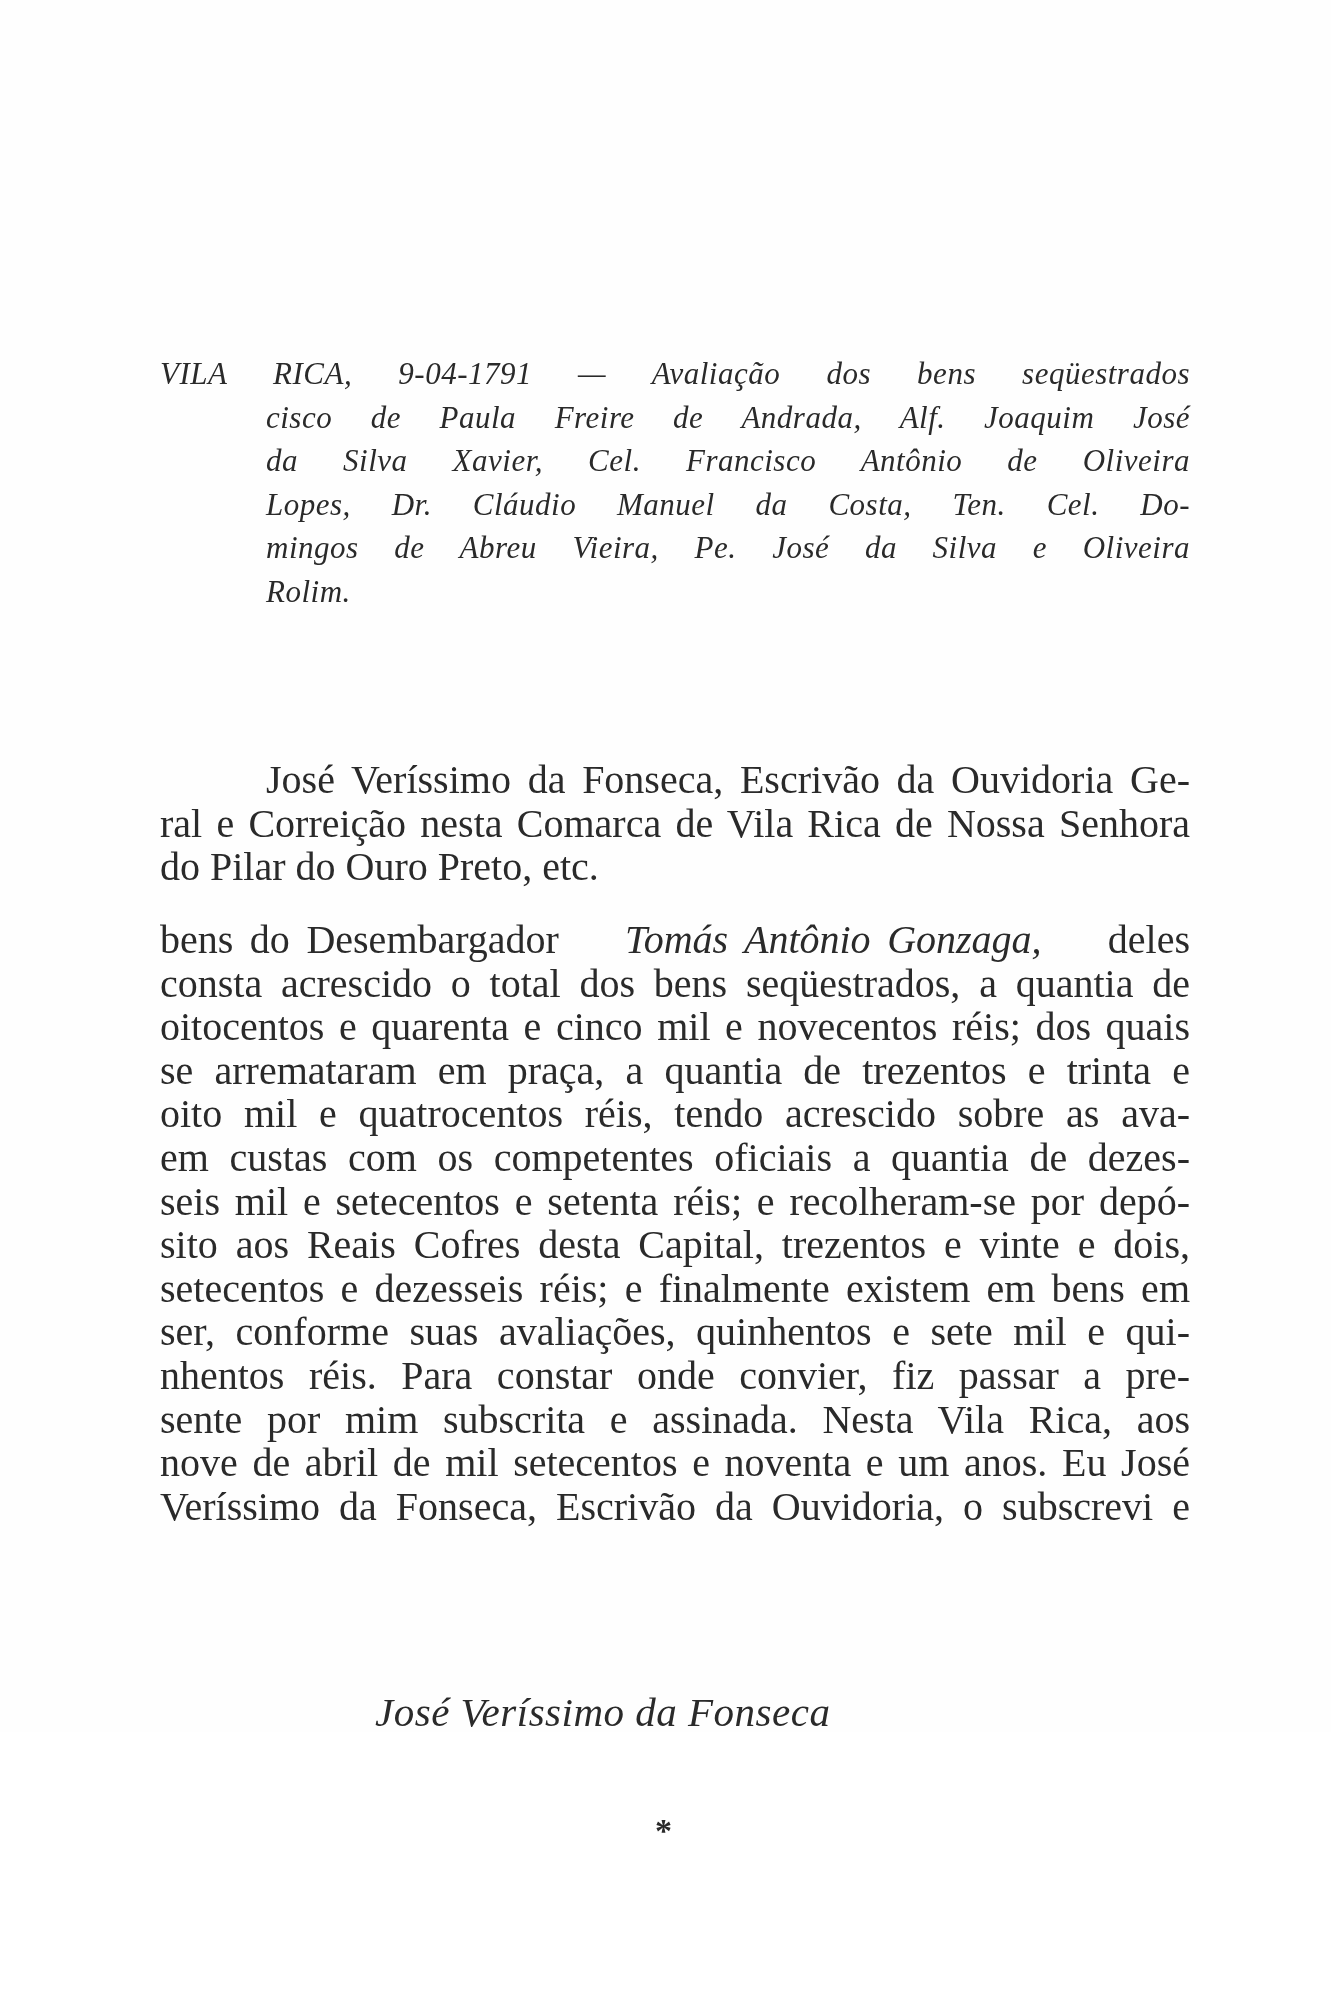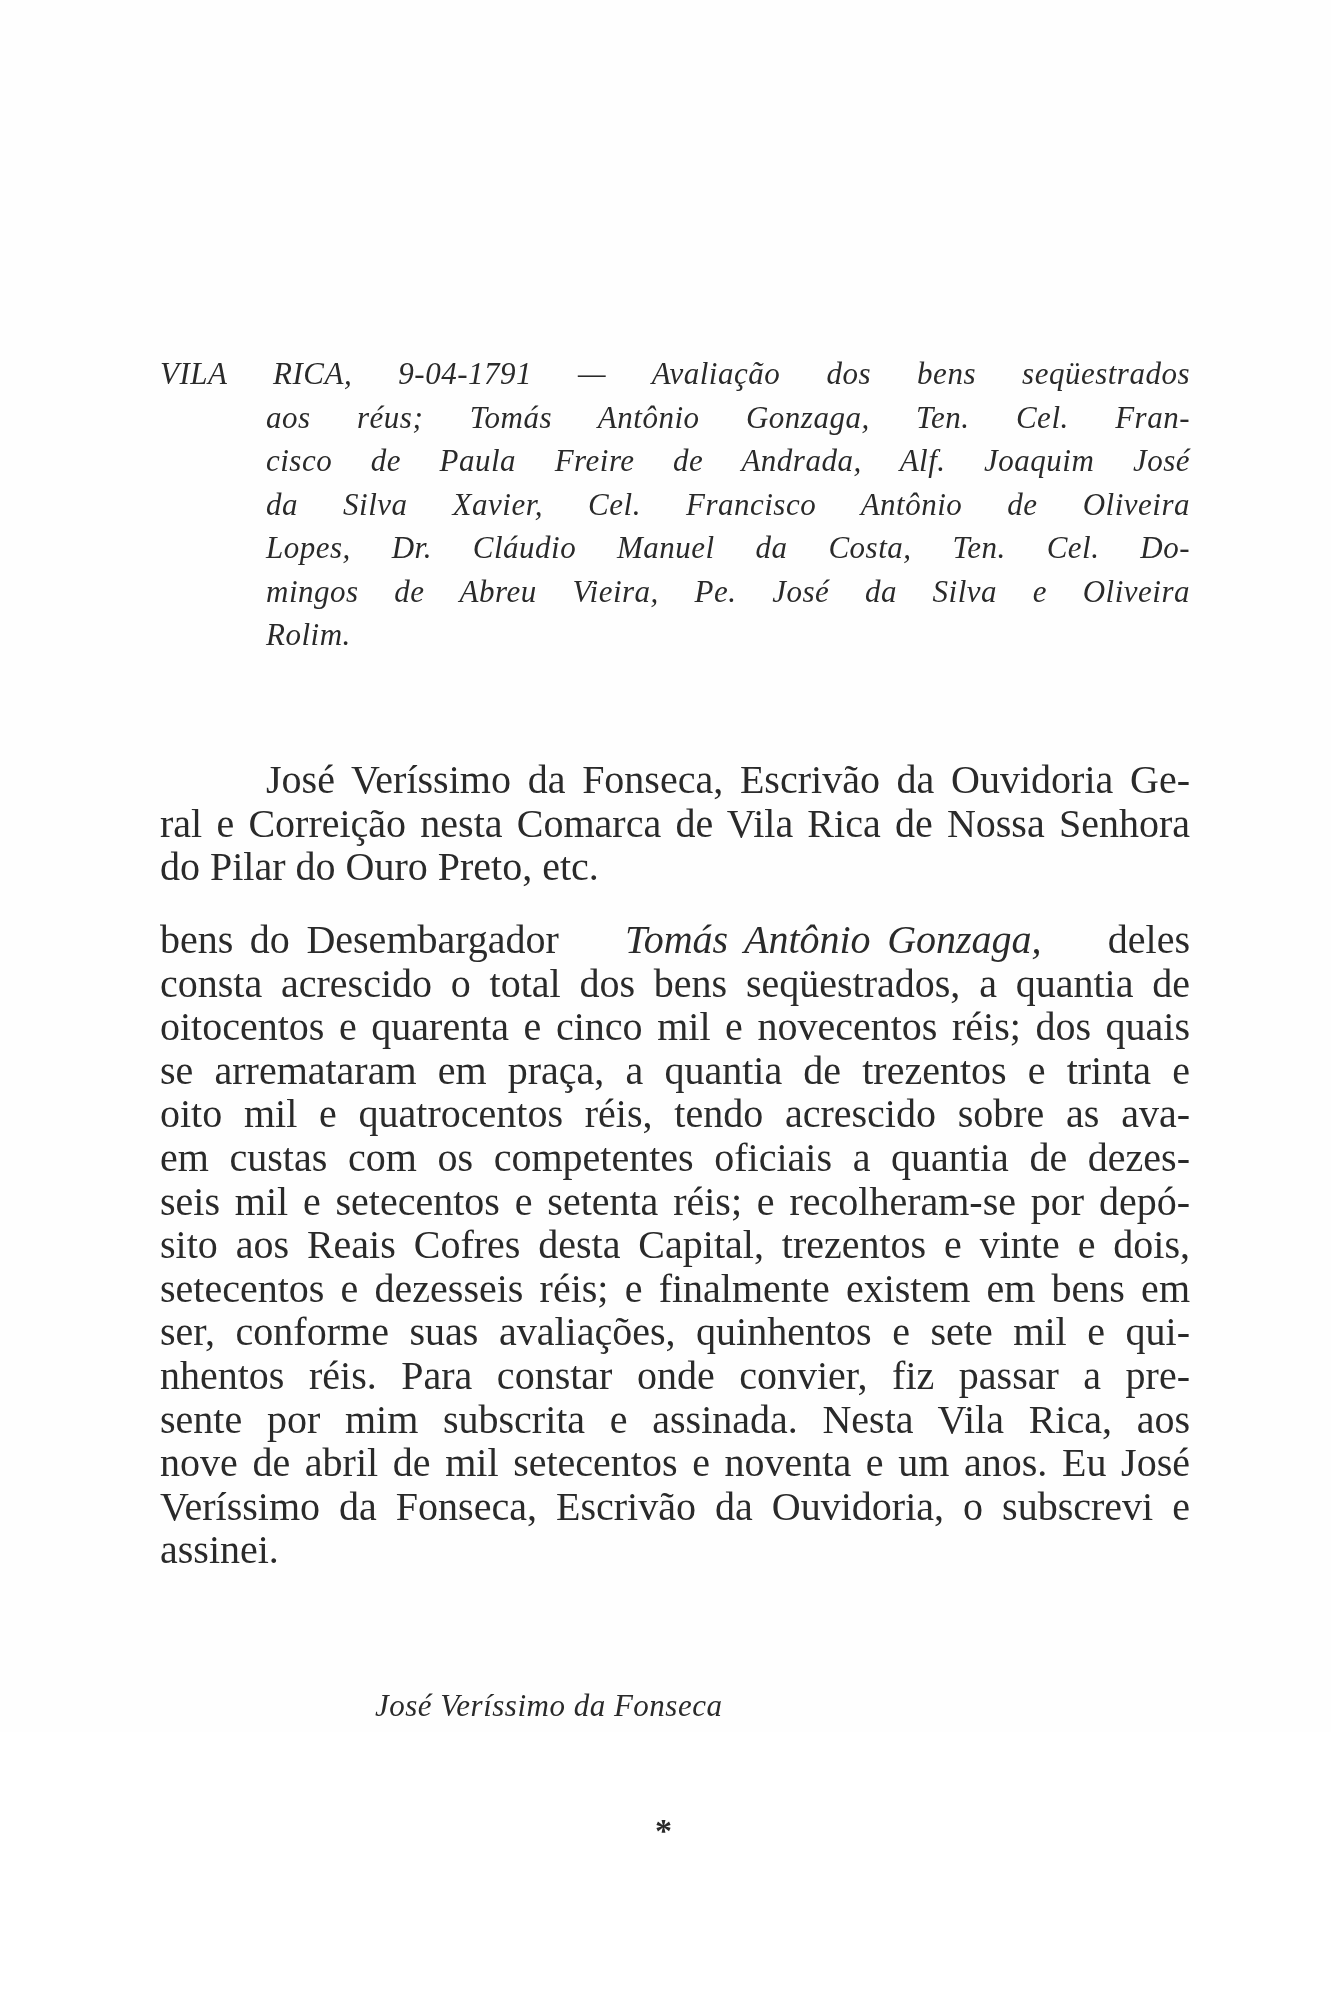--- a/index.html
+++ b/index.html
@@ -12,31 +12,30 @@
   .heading .line { display: block; text-align: justify; text-align-last: justify; white-space: nowrap; }
   .heading .line.indent { padding-left: 106px; }
   .heading .line.last { text-align-last: left; }
   .body-block { position: absolute; left: 160px; width: 1030px; font-size: 40px; line-height: 43.6px; }
   .body-block .line { display: block; text-align: justify; text-align-last: justify; white-space: nowrap; }
   .body-block .line.first { padding-left: 106px; }
   .body-block .line.last { text-align-last: left; }
   .intro { top: 758px; }
   .cert { top: 918px; }
   .it { font-style: italic; }
-  .signature { position: absolute; left: 375px; top: 1688px; font-style: italic; font-size: 31px; letter-spacing: 0.5px; }
+  .signature { position: absolute; left: 375px; top: 1688px; font-style: italic; font-size: 41px; letter-spacing: 0.5px; }
   .asterisk { position: absolute; left: 655px; top: 1812px; font-size: 34px; font-weight: bold; }
 </style>
 </head>
 <body>
 
 <div class="page">
 
   <div class="heading">
     <span class="line">VILA RICA, 9-04-1791 — Avaliação dos bens seqüestrados</span>
-    <span class="line indent">aos réus; Tomás Antônio Gonzaga, Ten. Cel. Fran-</span>
     <span class="line indent">cisco de Paula Freire de Andrada, Alf. Joaquim José</span>
     <span class="line indent">da Silva Xavier, Cel. Francisco Antônio de Oliveira</span>
     <span class="line indent">Lopes, Dr. Cláudio Manuel da Costa, Ten. Cel. Do-</span>
     <span class="line indent">mingos de Abreu Vieira, Pe. José da Silva e Oliveira</span>
     <span class="line indent last">Rolim.</span>
   </div>
 
   <div class="body-block intro">
     <span class="line first">José Veríssimo da Fonseca, Escrivão da Ouvidoria Ge-</span>
     <span class="line">ral e Correição nesta Comarca de Vila Rica de Nossa Senhora</span>
@@ -51,19 +50,18 @@
     <span class="line">oito mil e quatrocentos réis, tendo acrescido sobre as ava-</span>
     <span class="line">em custas com os competentes oficiais a quantia de dezes-</span>
     <span class="line">seis mil e setecentos e setenta réis; e recolheram-se por depó-</span>
     <span class="line">sito aos Reais Cofres desta Capital, trezentos e vinte e dois,</span>
     <span class="line">setecentos e dezesseis réis; e finalmente existem em bens em</span>
     <span class="line">ser, conforme suas avaliações, quinhentos e sete mil e qui-</span>
     <span class="line">nhentos réis. Para constar onde convier, fiz passar a pre-</span>
     <span class="line">sente por mim subscrita e assinada. Nesta Vila Rica, aos</span>
     <span class="line">nove de abril de mil setecentos e noventa e um anos. Eu José</span>
     <span class="line">Veríssimo da Fonseca, Escrivão da Ouvidoria, o subscrevi e</span>
-    <span class="line last">assinei.</span>
   </div>
 
   <div class="signature">José Veríssimo da Fonseca</div>
   <div class="asterisk">*</div>
 
 </div>
 
 </body></html>

